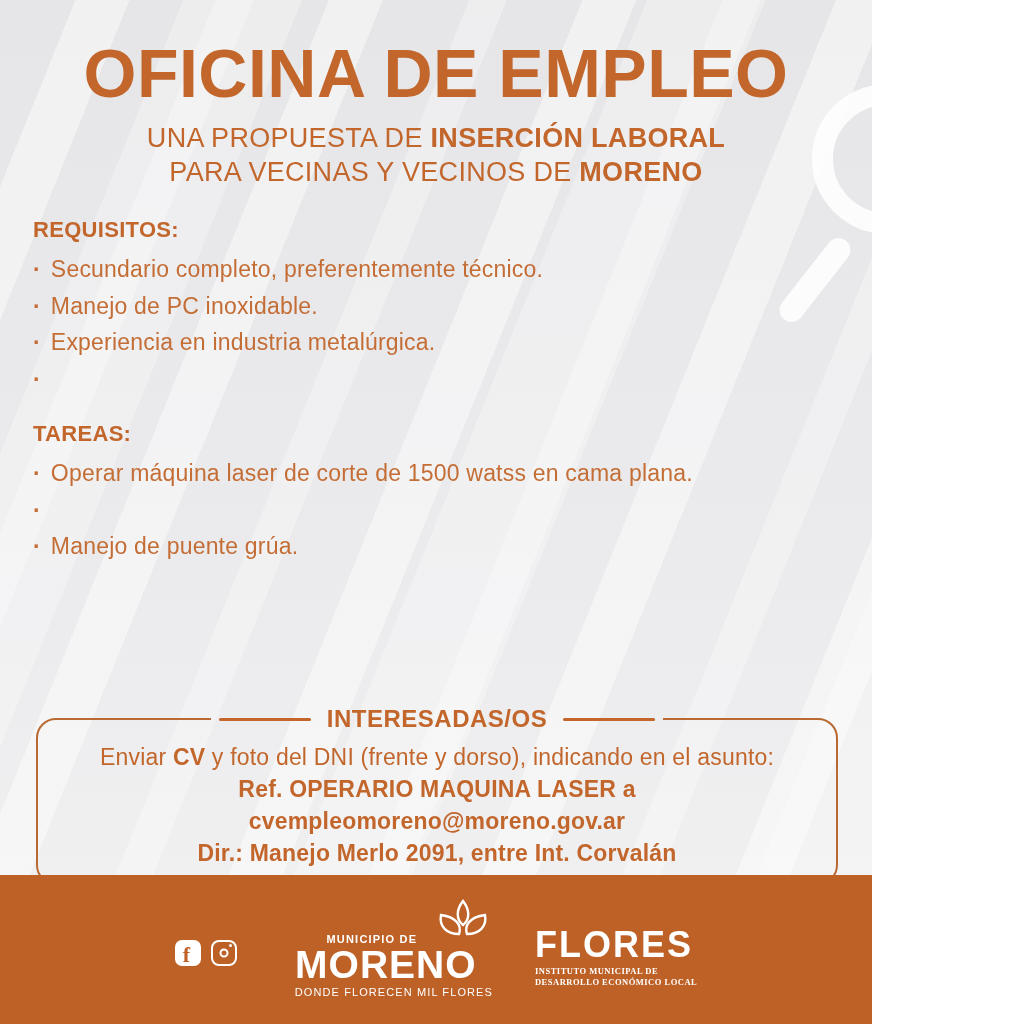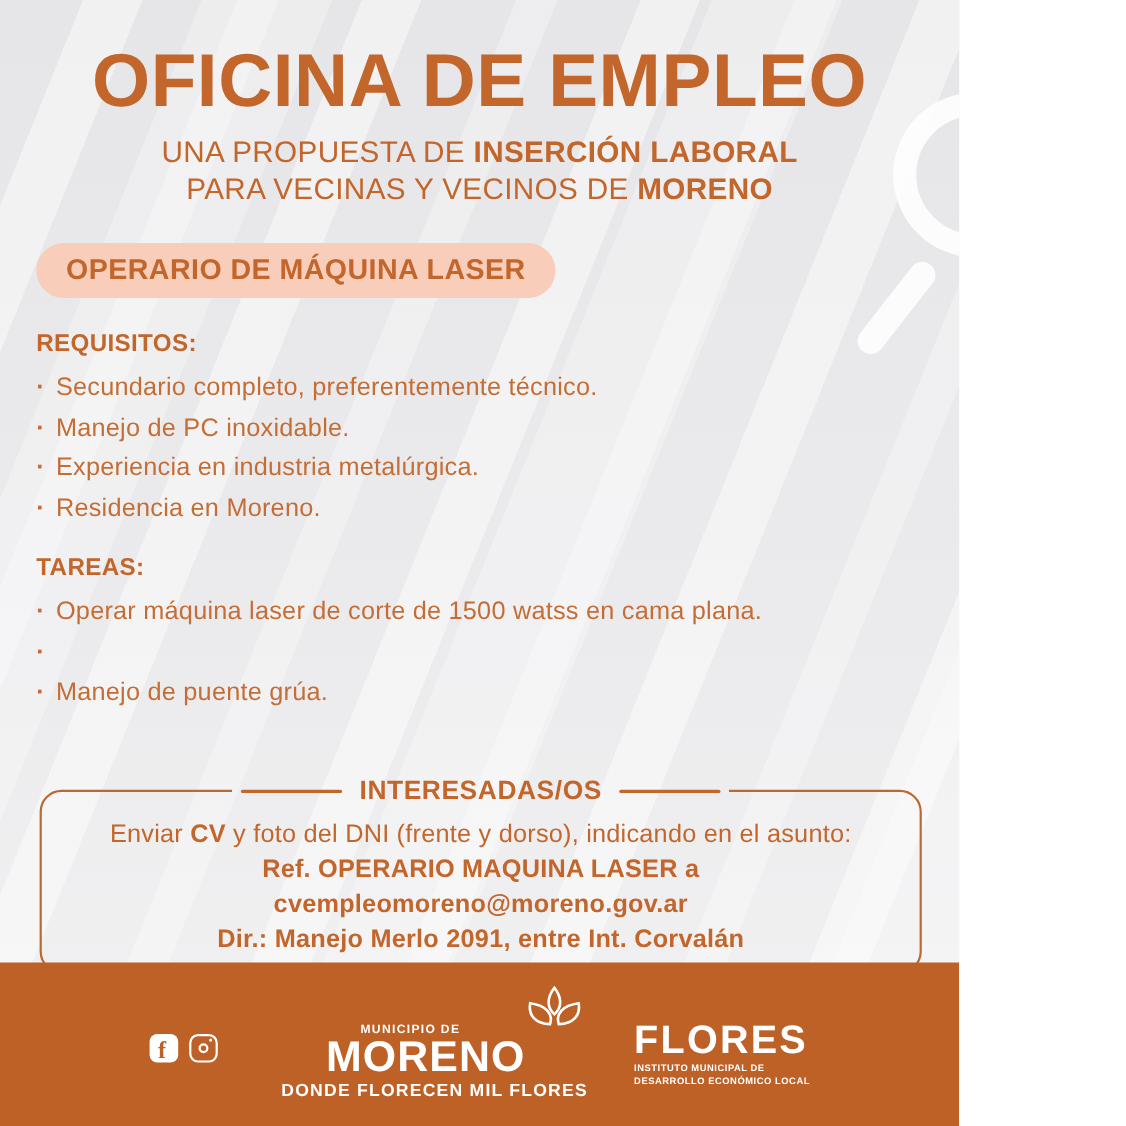--- a/index.html
+++ b/index.html
@@ -81,64 +81,62 @@
   .fb-icon .f-glyph{
     position:absolute;left:8px;top:2px;color:var(--band_bg);
     font-size:22px;font-weight:800;font-family:"Liberation Serif","DejaVu Serif",serif;
   }
   .ig-icon{width:26px;height:26px;border:2.5px solid var(--white);border-radius:8px;position:relative;}
   .ig-lens{position:absolute;left:50%;top:50%;transform:translate(-50%,-50%);width:9px;height:9px;border:2.5px solid var(--white);border-radius:50%;}
   .ig-dot{position:absolute;top:2.5px;right:2.5px;width:3px;height:3px;background:var(--white);border-radius:50%;}
   .moreno-logo{position:relative;text-align:center;padding-top:26px;}
   .muni-small{display:block;font-size:11px;font-weight:800;letter-spacing:1.2px;transform:translateX(-14px);}
   .muni-name{display:block;font-size:39px;font-weight:800;letter-spacing:1px;line-height:1.02;}
-  .muni-tagline{display:block;font-size:16px;font-weight:700;letter-spacing:1.1px;margin-top:2px;margin-left:16px;}
+  .muni-tagline{display:block;font-size:11px;font-weight:400;letter-spacing:1.1px;margin-top:2px;margin-left:16px;}
   .flower-icon{position:absolute;top:-8px;right:2px;}
   .imdel-logo{text-align:left;padding-top:10px;}
   .imdel-name{display:block;font-size:36px;font-weight:800;letter-spacing:2px;line-height:1;}
-  .imdel-sub{display:block;font-size:8.5px;font-weight:800;letter-spacing:.5px;line-height:1.3;margin-top:3px;}
+  .imdel-sub{display:block;font-size:8.5px;font-weight:800;letter-spacing:.5px;line-height:1.3;margin-top:3px;font-family:Liberation Serif, serif;}
 </style>
 </head>
 <body>
 
 <div class="poster">
 
   <div class="magnifier-lens"></div>
   <div class="magnifier-handle"></div>
 
   <div class="content">
 
     <div class="header">
       <div class="title">OFICINA DE EMPLEO</div>
       <div class="subtitle">
         <span class="seg">UNA PROPUESTA DE </span><span class="seg-bold">INSERCIÓN LABORAL</span><br>
         <span class="seg">PARA VECINAS Y VECINOS DE </span><span class="seg-bold">MORENO</span>
       </div>
     </div>
 
-    <div class="badge">OPERARIO DE MÁQUINA LASER</div>
 
     <div class="section requirements">
       <div class="section-heading">REQUISITOS:</div>
       <ul class="item-list">
         <li>
             <span class="bullet">·</span>
             <span>Secundario completo, preferentemente técnico.</span>
           </li>
         <li>
             <span class="bullet">·</span>
             <span>Manejo de PC inoxidable.</span>
           </li>
         <li>
             <span class="bullet">·</span>
             <span>Experiencia en industria metalúrgica.</span>
           </li>
         <li>
             <span class="bullet">·</span>
-            <span>Residencia en Moreno.</span>
           </li>
       </ul>
     </div>
 
     <div class="section tasks">
       <div class="section-heading">TAREAS:</div>
       <ul class="item-list">
         <li>
             <span class="bullet">·</span>
             <span>Operar máquina laser de corte de 1500 watss en cama plana.</span>

